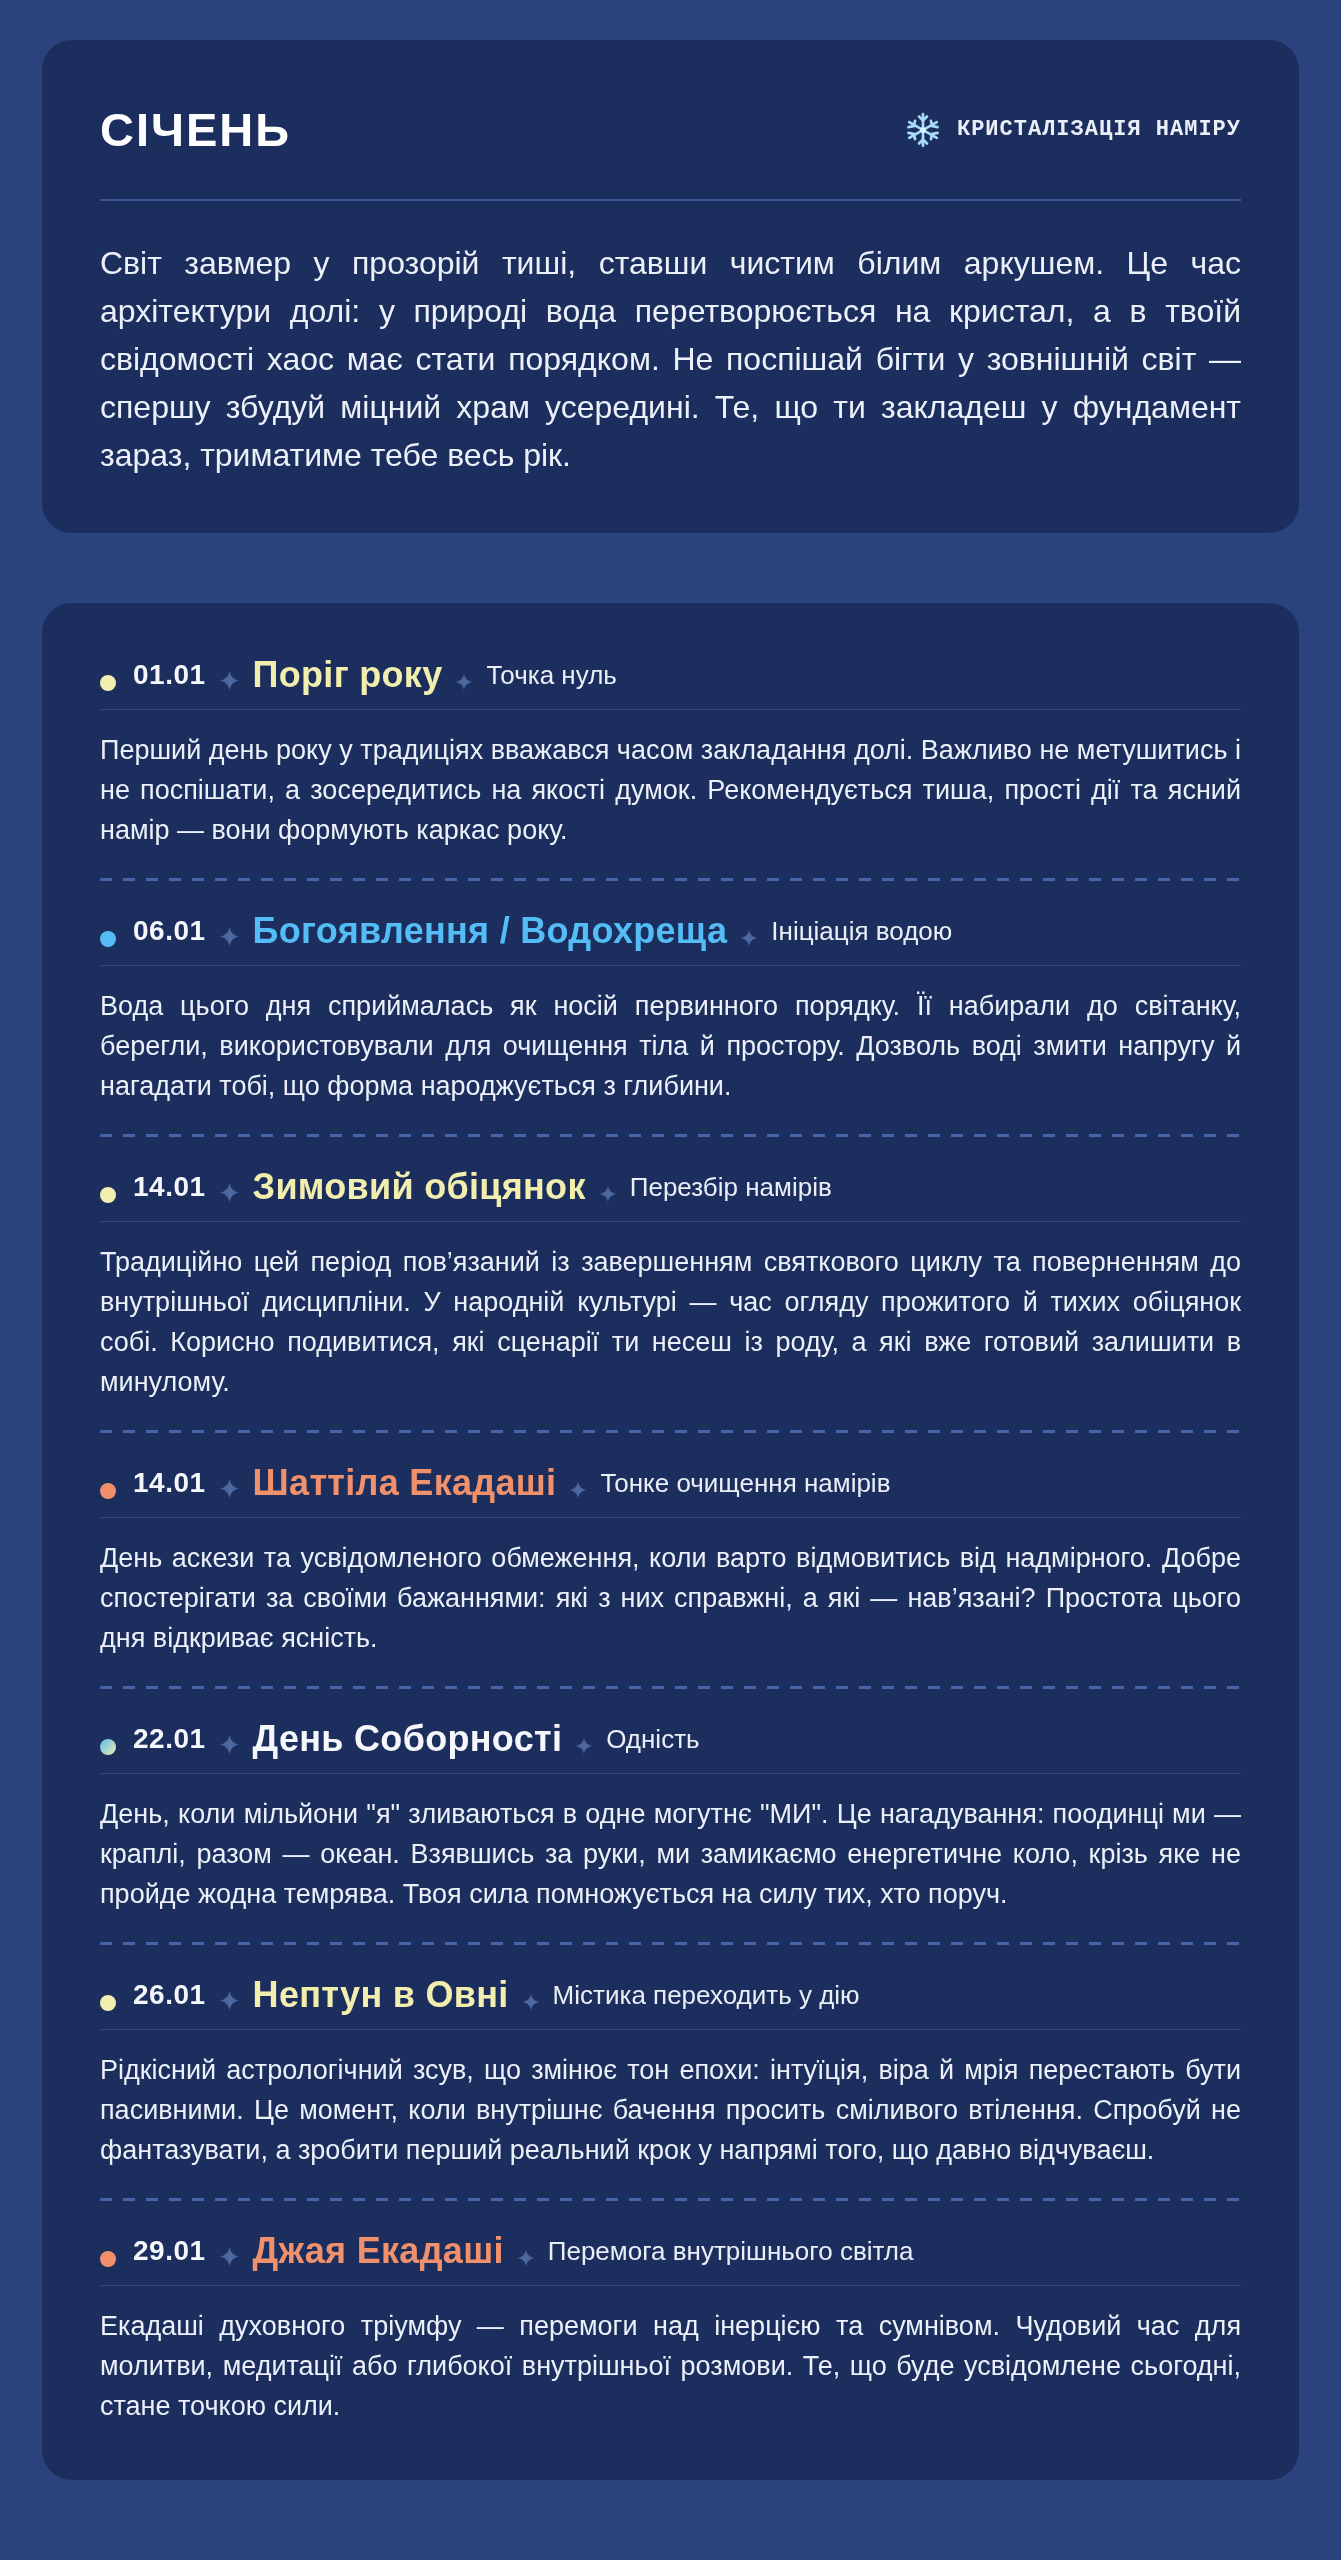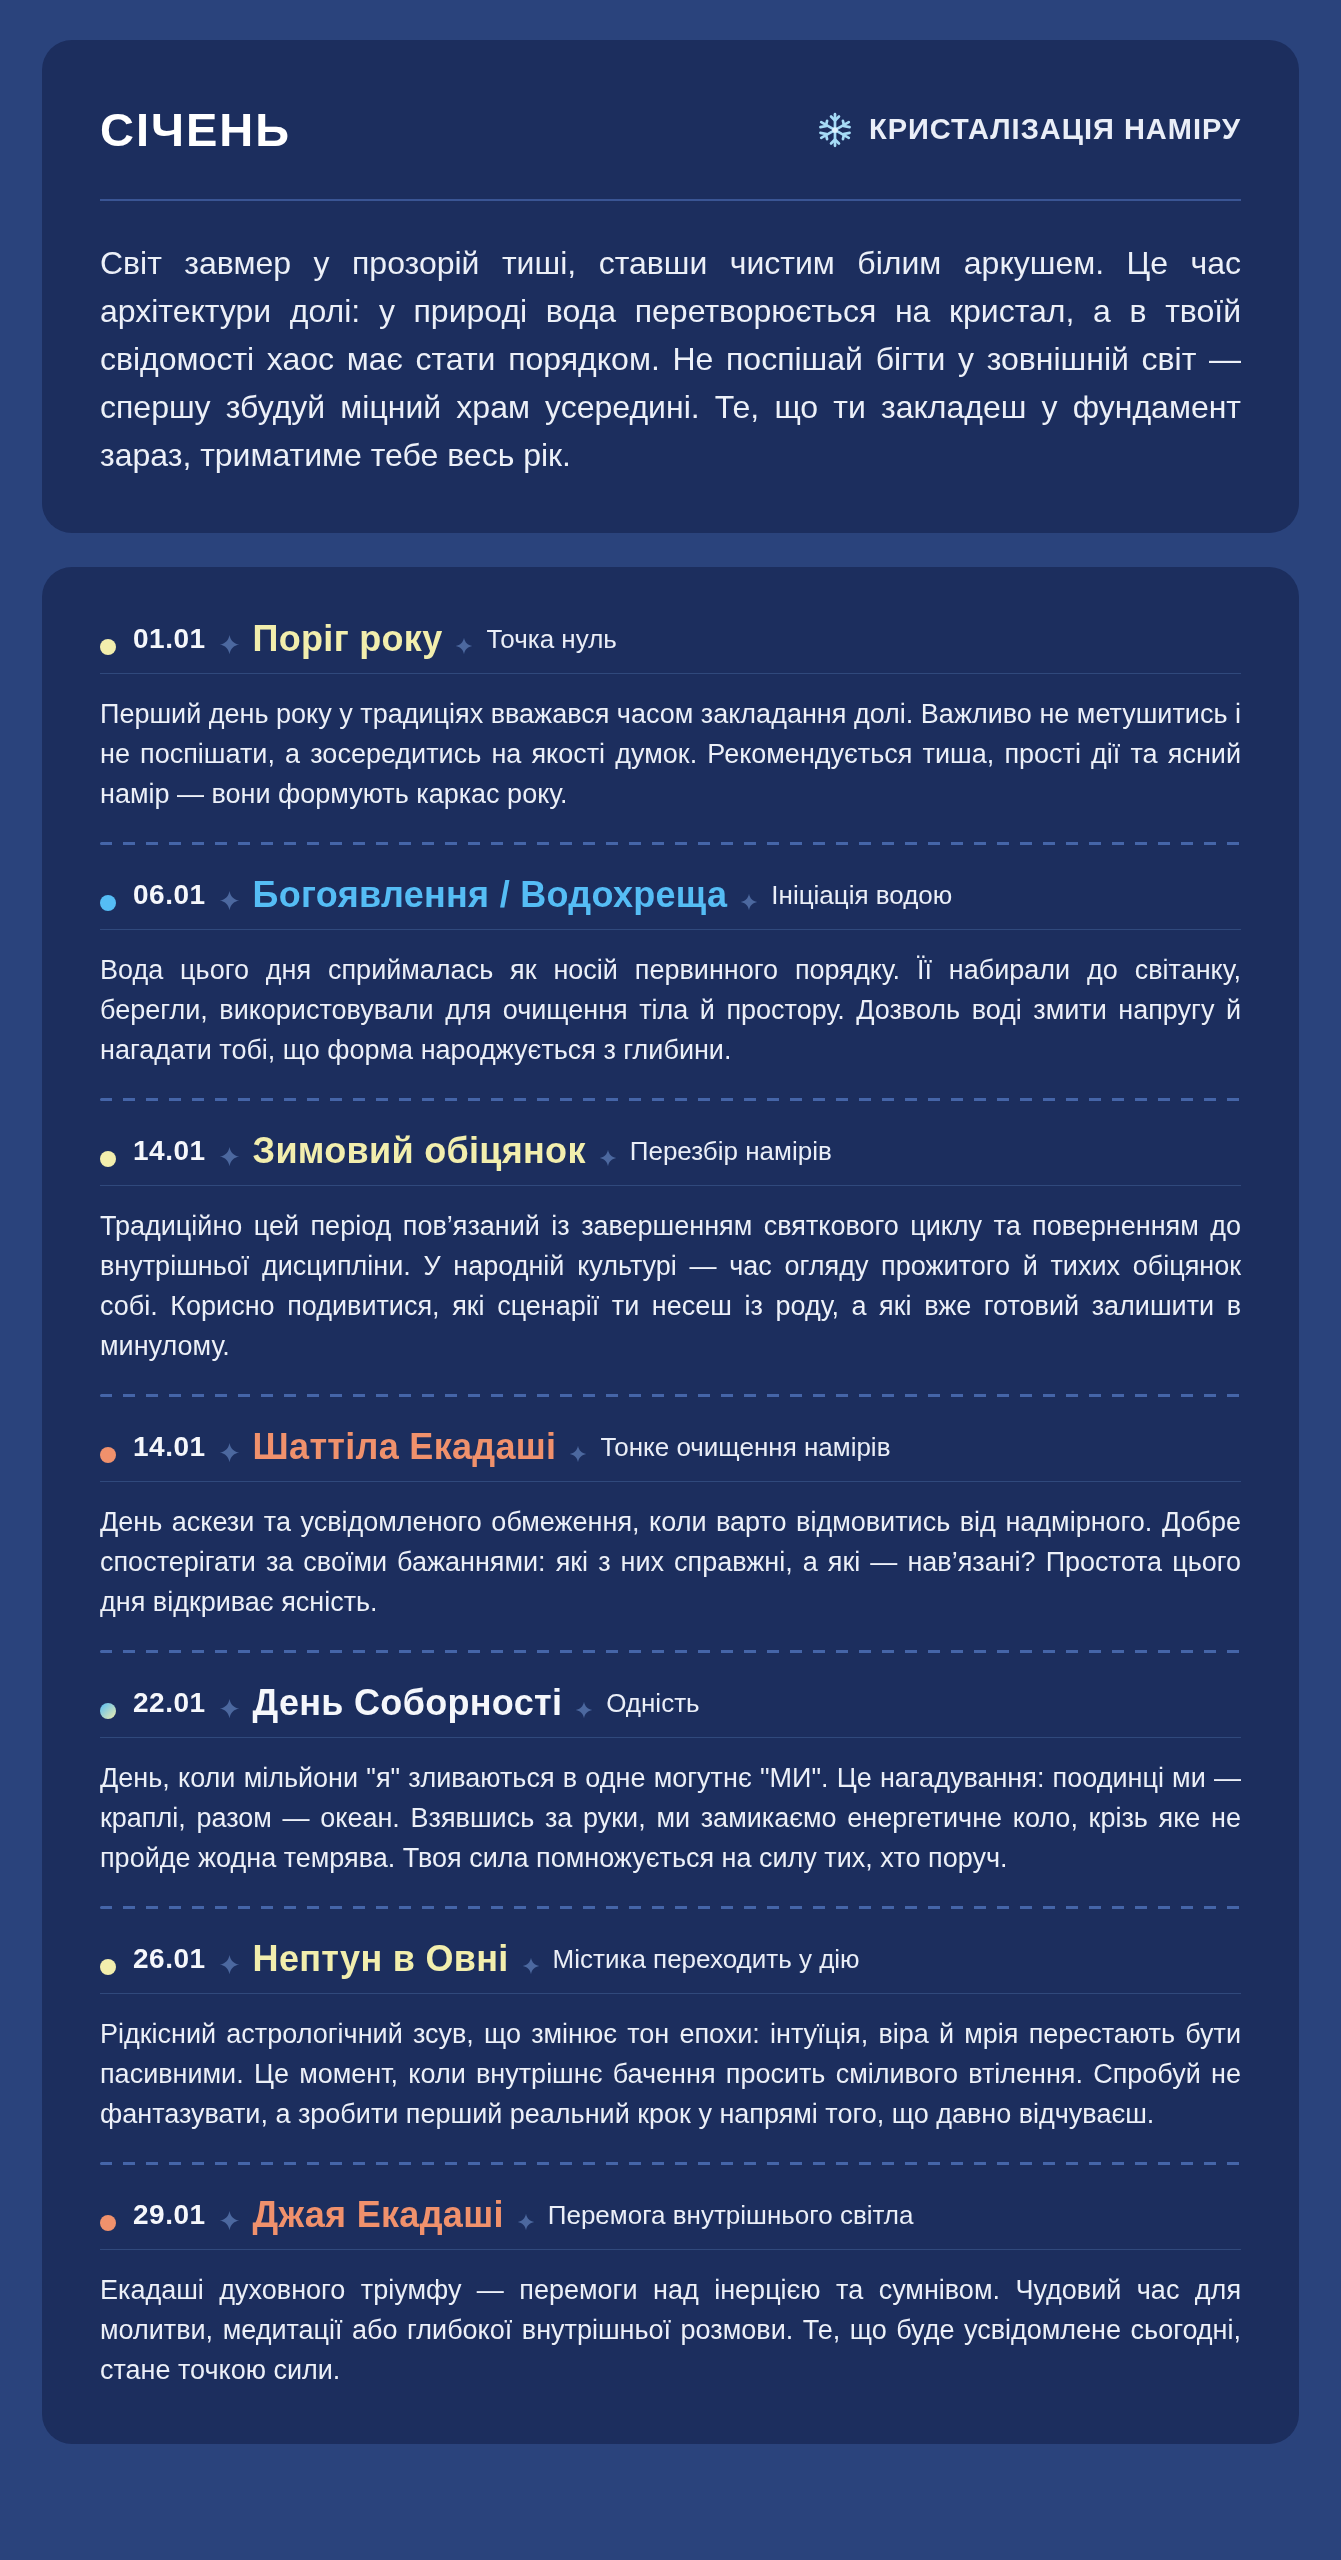--- a/index.html
+++ b/index.html
@@ -27,44 +27,45 @@
     background: var(--page-bg);
     font-family: "Liberation Sans", sans-serif;
     color: var(--body-text);
   }
   .page { padding: 40px 42px 38px 42px; }
   .card {
     background: var(--card-bg);
     border-radius: 30px;
     padding: 56px 58px 54px 58px;
   }
-  .header-card { margin-bottom: 34px; padding-top: 62px; }
+  .header-card { margin-bottom: 70px; padding-top: 62px; }
   .header-row {
     display: flex;
     justify-content: space-between;
     align-items: center;
   }
   .month-title {
     margin: 0;
     font-size: 47px;
     font-weight: 700;
     letter-spacing: 2px;
     color: var(--heading);
   }
   .theme {
     display: flex;
     align-items: center;
     gap: 15px;
   }
   .theme-label {
-    font-size: 29px;
+    font-size: 22px;
     font-weight: 700;
     letter-spacing: 1px;
     color: var(--caption);
     white-space: nowrap;
+    font-family: Liberation Mono, monospace;
   }
   .snowflake { width: 38px; height: 38px; flex: none; }
   .header-divider {
     border: none;
     border-top: 2px solid var(--divider);
     margin: 42px 0 38px 0;
   }
   .intro {
     margin: 0;
     font-size: 32px;

